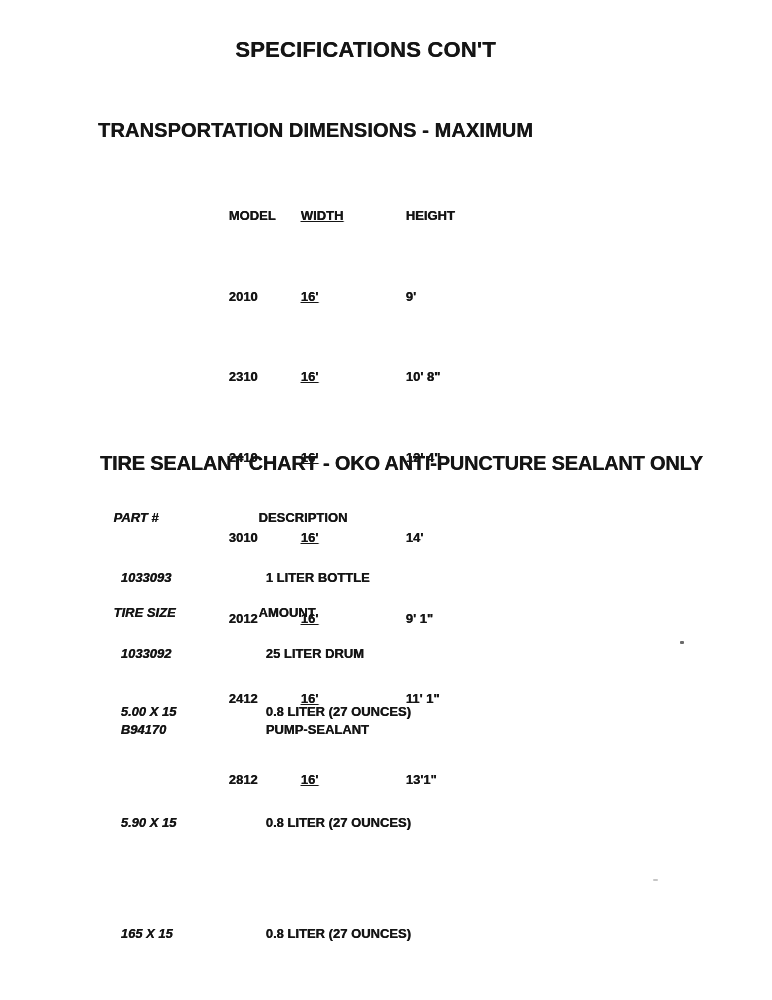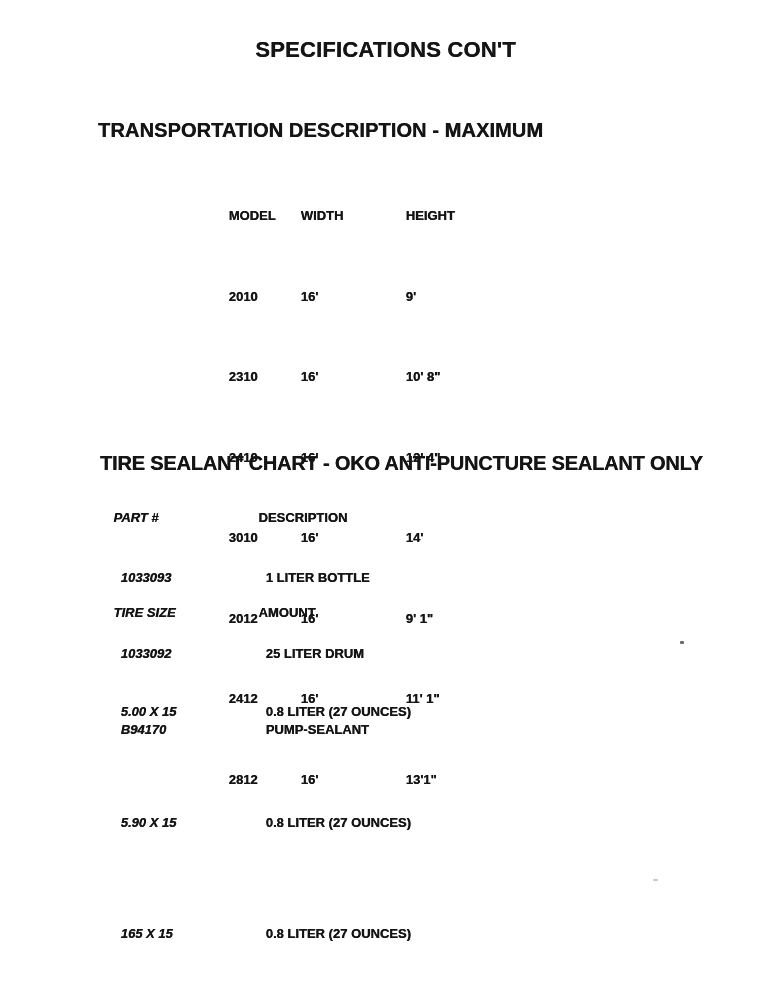--- a/index.html
+++ b/index.html
@@ -23,21 +23,20 @@
     white-space: pre;
   }
   .doc-title {
     position: absolute;
     top: 37px;
     left: 0;
     width: 731px;
     text-align: center;
     font-size: 22px;
     letter-spacing: 0.2px;
-    padding-left: 20px;
   }
   .section-heading-1 {
     position: absolute;
     top: 119px;
     left: 98px;
     font-size: 20px;
     letter-spacing: 0.1px;
   }
   .section-heading-2 {
     position: absolute;
@@ -48,21 +47,21 @@
   }
   
   .transport-table {
     position: absolute;
     top: 160px;
     left: 168px;
     font-size: 13px;
     line-height: 16.1px;
   }
   .transport-table .c1 { display: inline-block; width: 72px; padding-left: 39px; }
-  .transport-table .c2 { display: inline-block; width: 92px; }
+  .transport-table .c2 { display: inline-block; width: 92px; text-decoration: underline; }
   .transport-table .c3 { display: inline-block; margin-left: 13px; }
   
   .small-13 { font-size: 13px; }
   .parts-header {
     position: absolute;
     top: 495px;
     left: 99px;
   }
   .parts-rows {
     position: absolute;
@@ -103,21 +102,21 @@
     border-radius: 1px;
   }
 </style>
 </head>
 <body>
 
 <div class="page">
 
   <div class="doc-title scan-text">SPECIFICATIONS CON'T</div>
 
-  <div class="section-heading-1 scan-text">TRANSPORTATION DESCRIPTION - MAXIMUM</div>
+  <div class="section-heading-1 scan-text">TRANSPORTATION DIMENSIONS - MAXIMUM</div>
 
   <div class="transport-table scan-text">
     <div>
       <span class="c1">MODEL</span><span class="c2">WIDTH</span><span class="c3">HEIGHT</span>
     </div>
     <div>
       <span class="c1">2010</span><span class="c2">16'</span><span class="c3">9'</span>
     </div>
     <div>
       <span class="c1">2310</span><span class="c2">16'</span><span class="c3">10' 8"</span>

